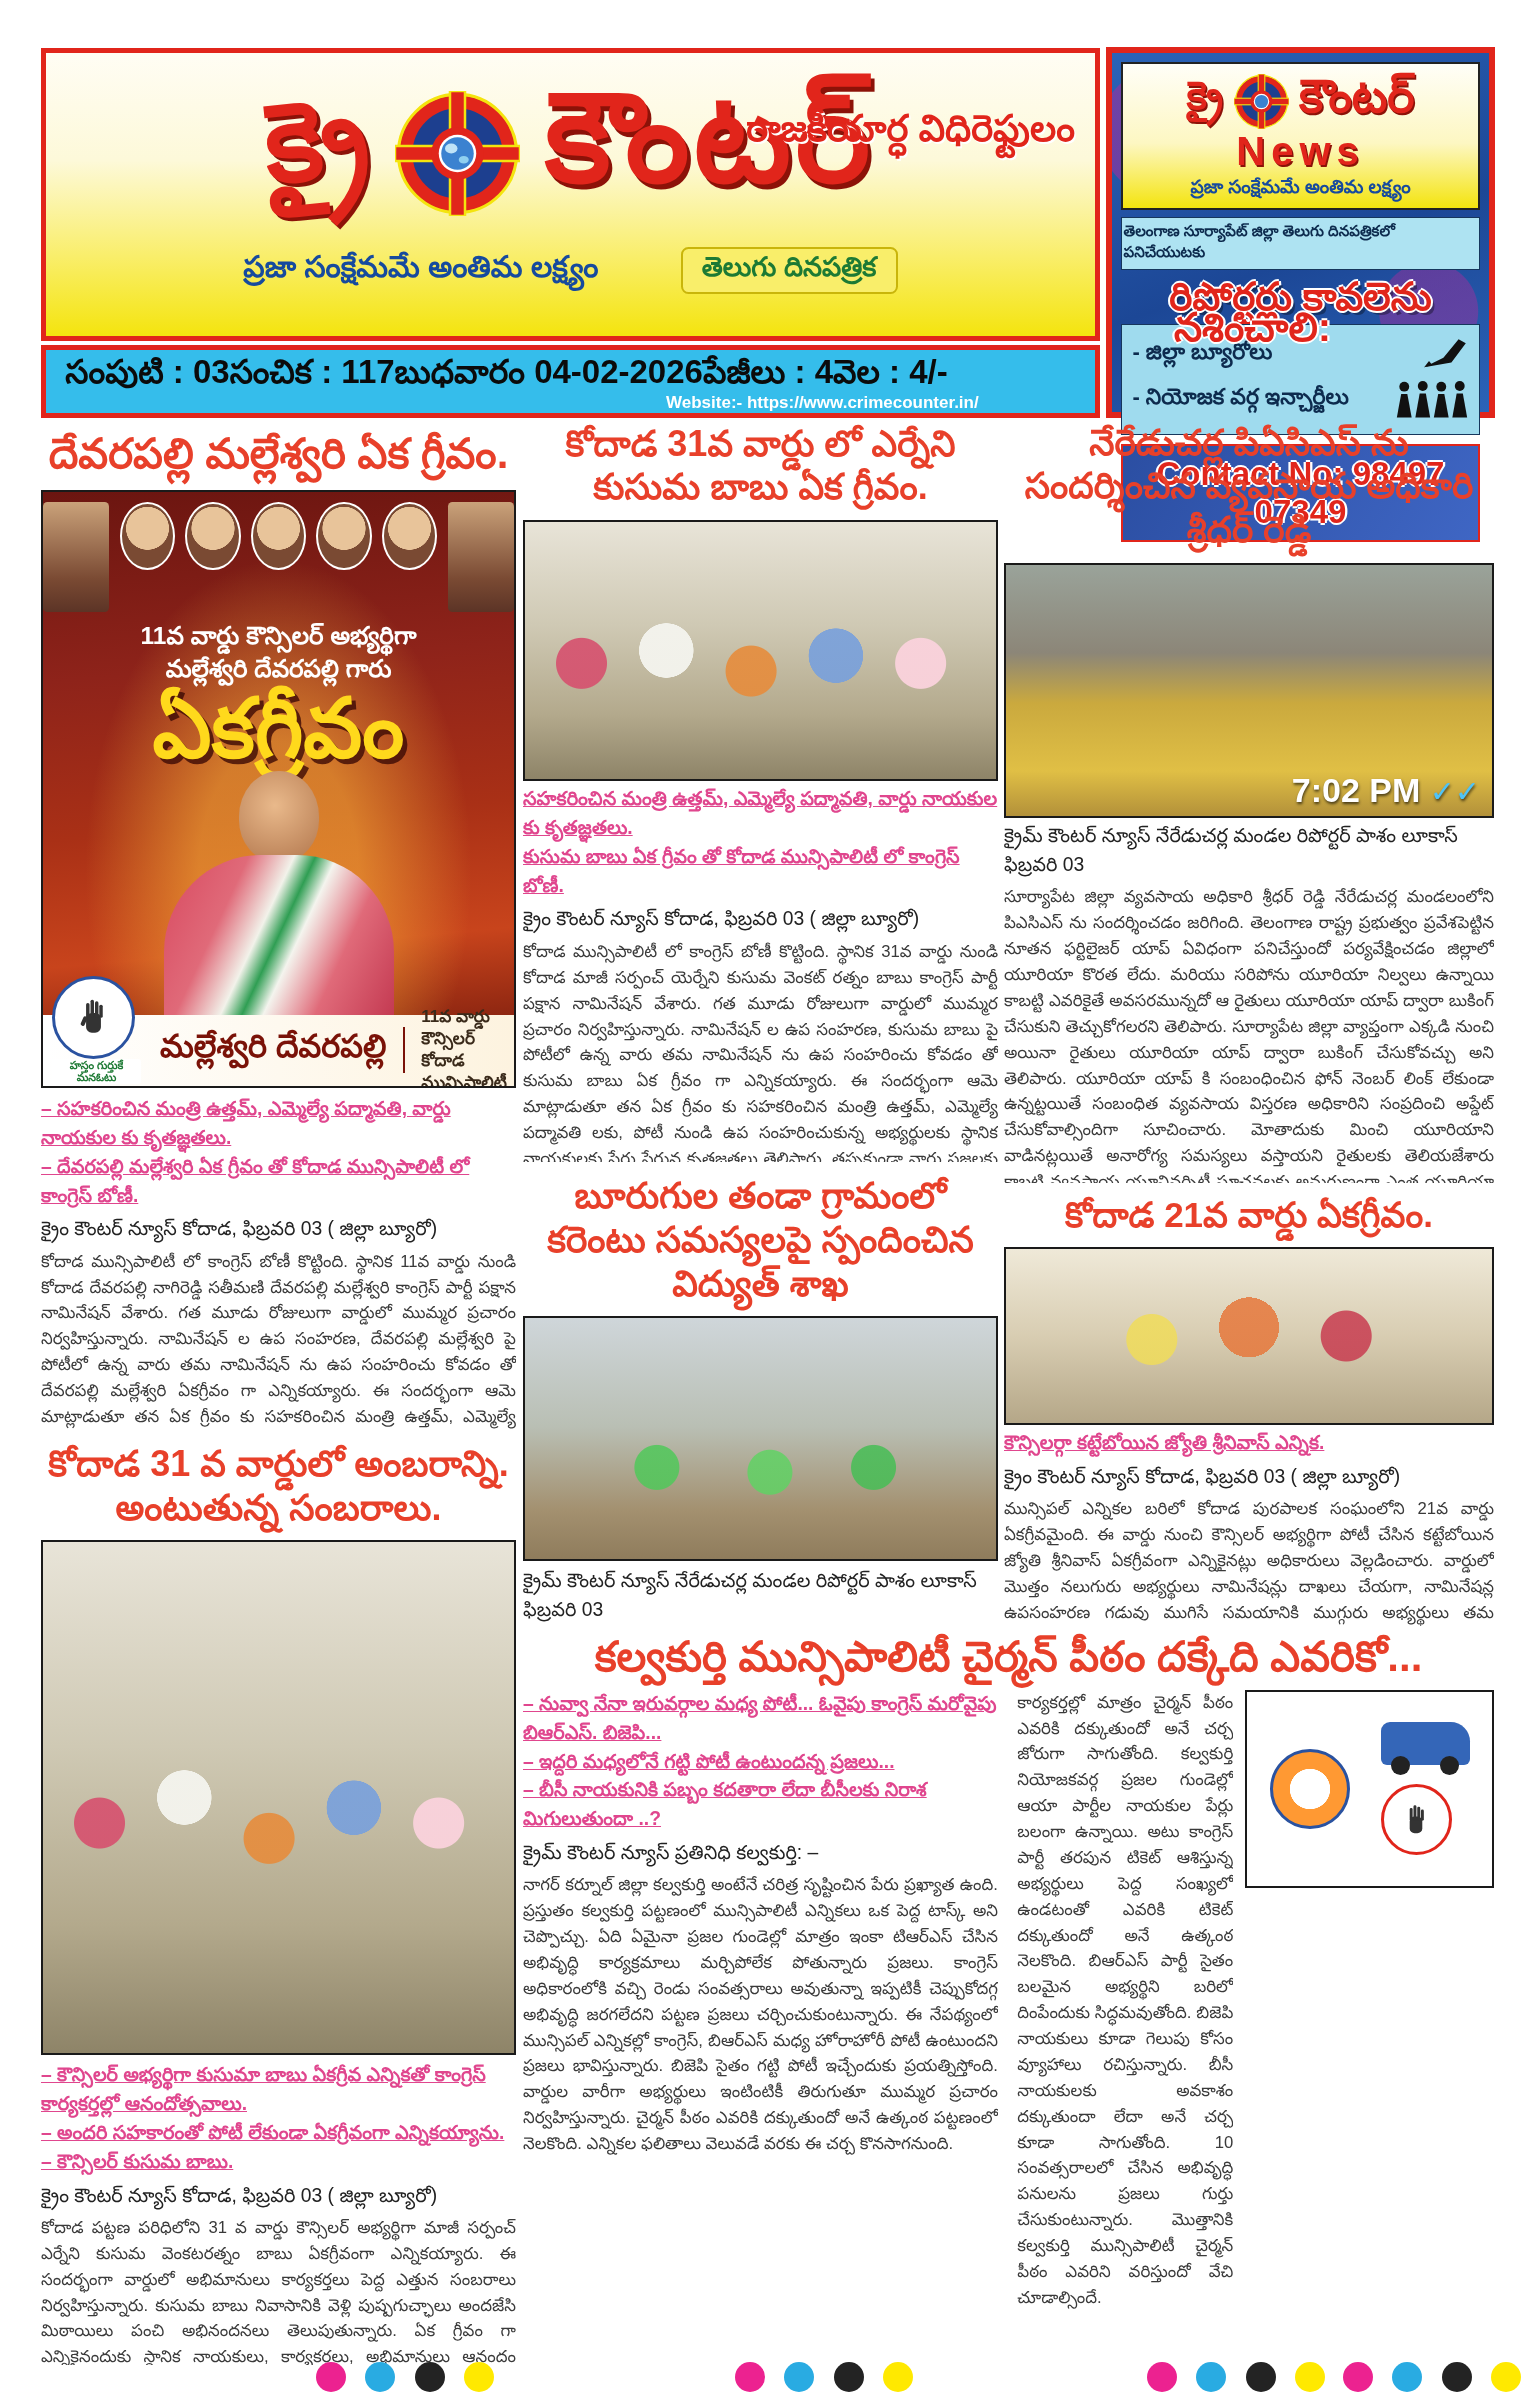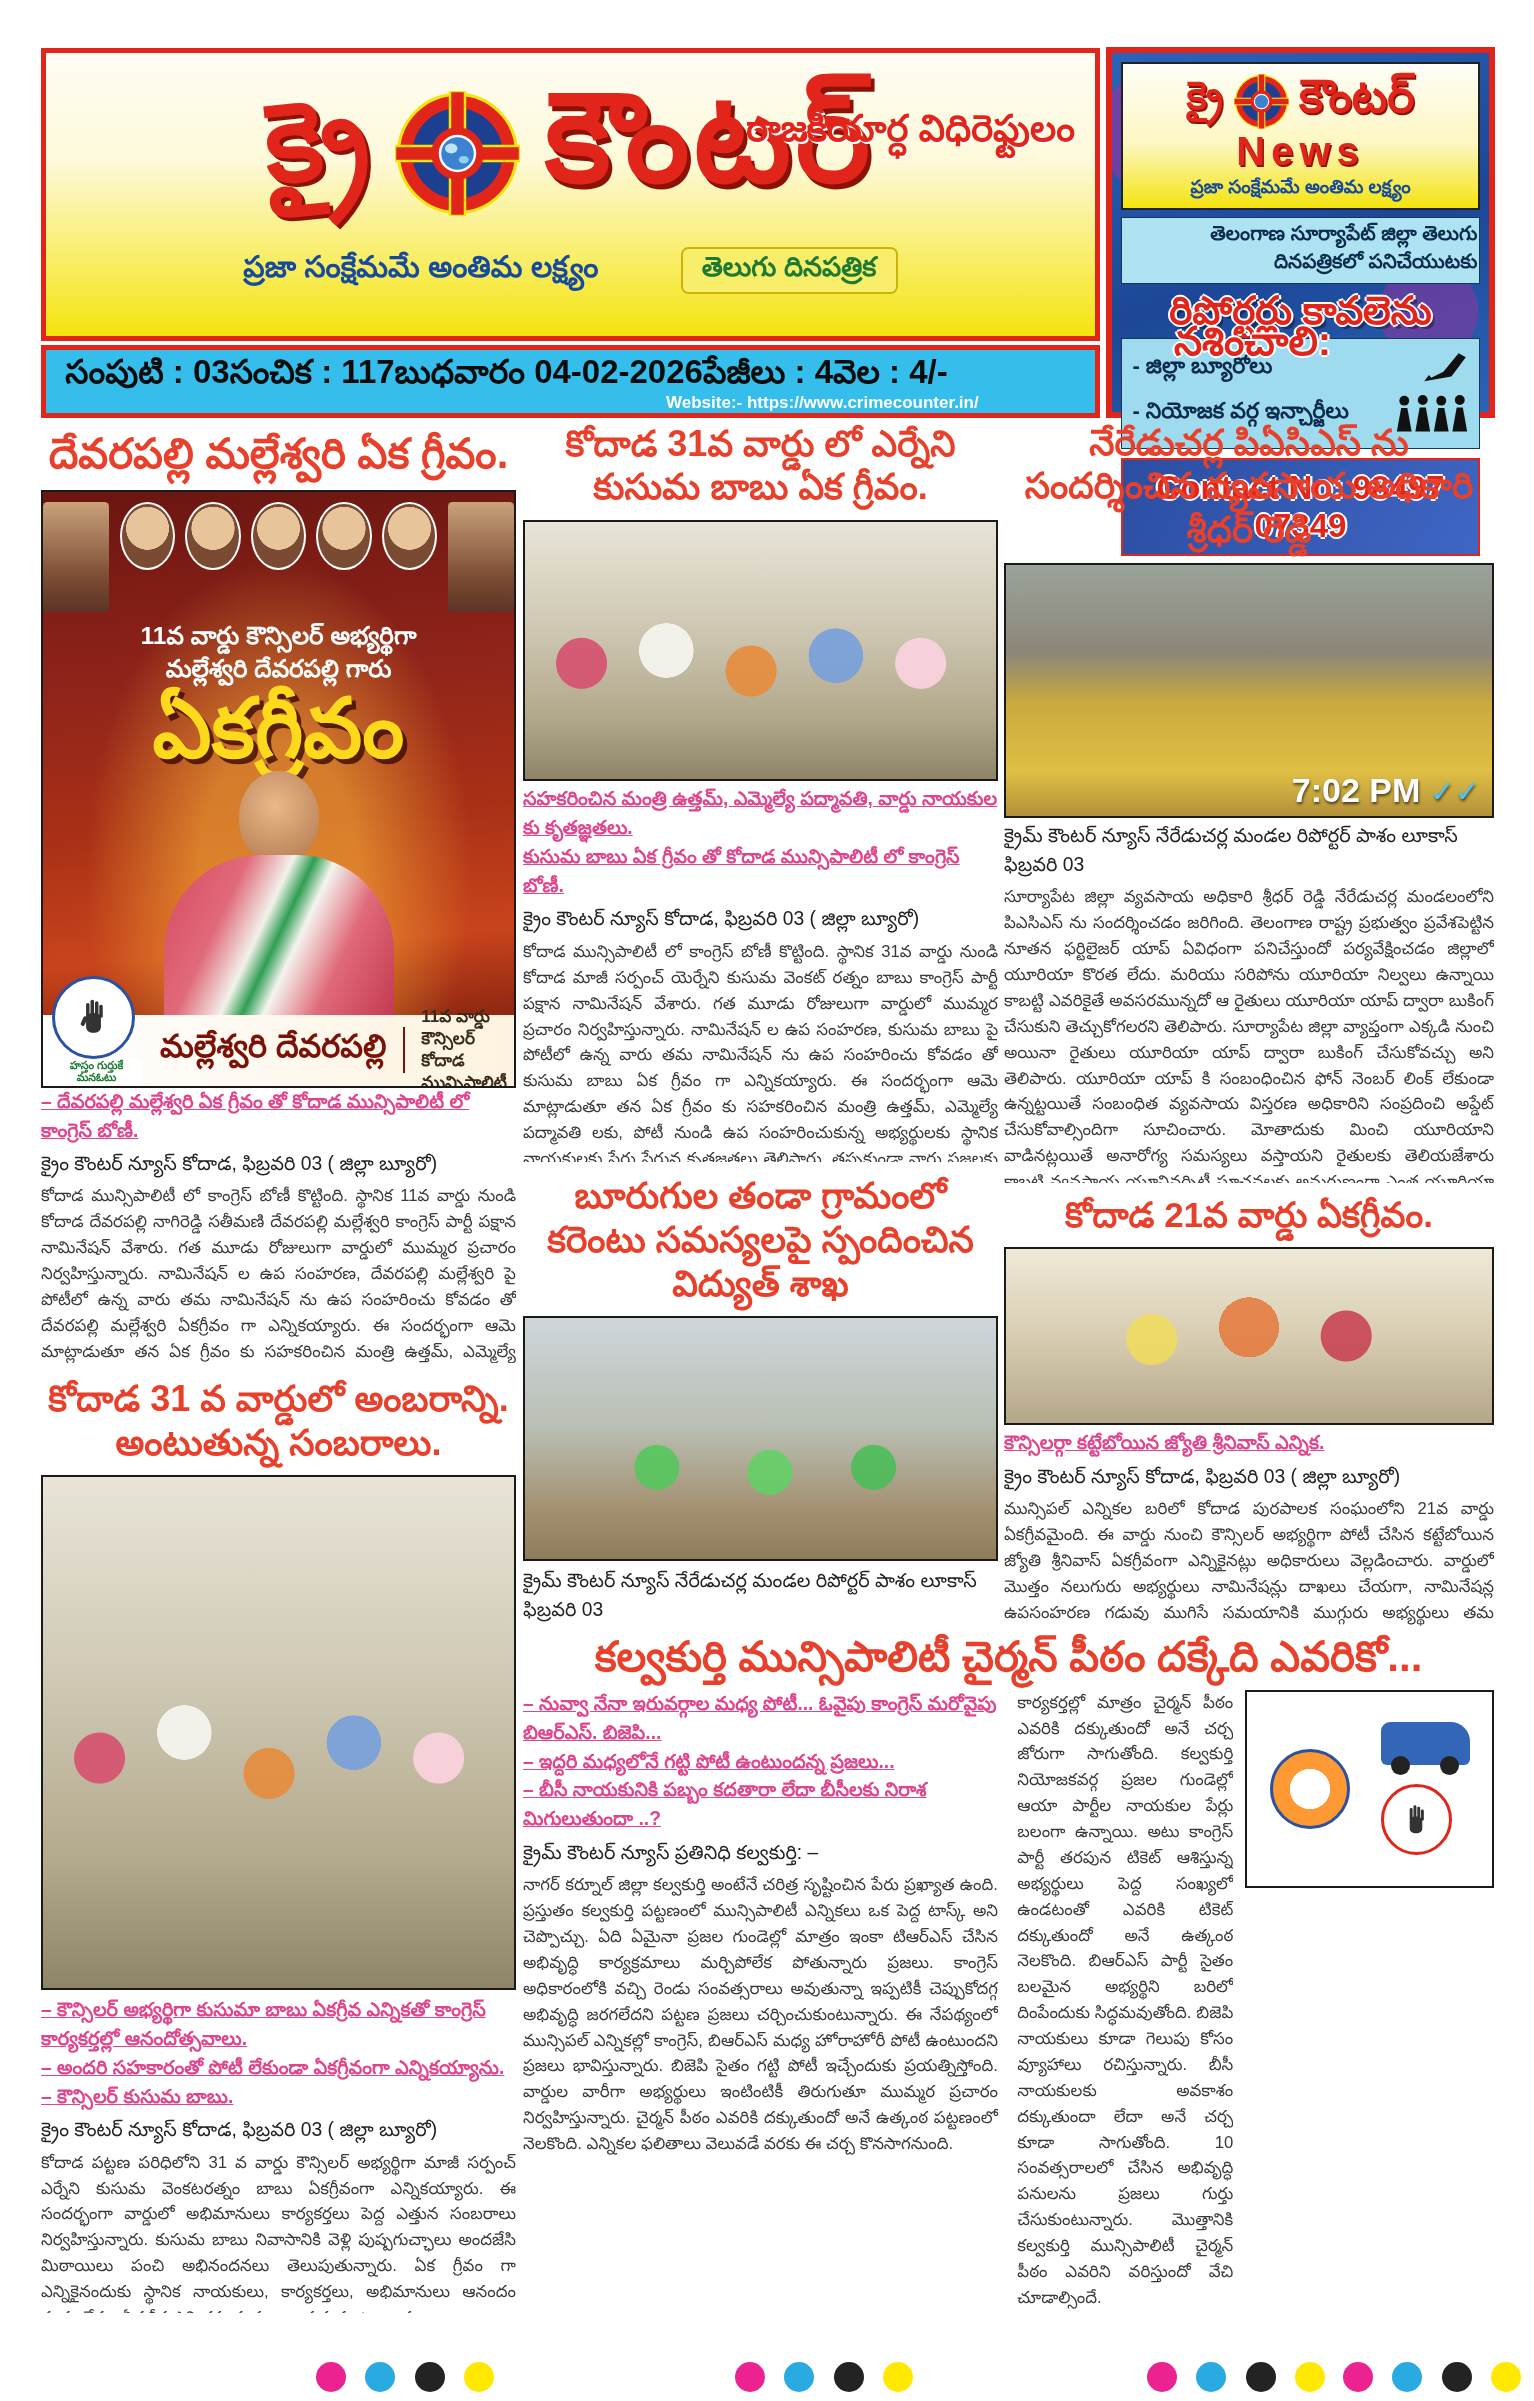--- a/index.html
+++ b/index.html
@@ -31,21 +31,21 @@
       linear-gradient(160deg,#2b63b8 0%,#1c4796 55%,#2b63b8 100%);}
   .nb-brandbox{background:linear-gradient(180deg,#fffef8 0%,#fdf7c2 55%,#f4e40e 100%);
     border:2.2px solid #222;text-align:center;padding:4.5px 6px 6px;}
   .nb-brandrow{display:flex;justify-content:center;align-items:center;gap:10.4px;}
   .nb-prefix{font-size:39px;font-weight:bold;color:#e1251b;text-shadow:1.5px 1.5px 0 #8c1208;}
   .nb-main{font-size:46px;font-weight:bold;color:#e1251b;text-shadow:1.5px 2.2px 0 #8c1208;}
   .nb-news{display:block;font-size:40px;font-weight:bold;color:#e1251b;letter-spacing:6px;
     text-shadow:1.5px 2.2px 0 #8c1208;margin-top:-4.5px;}
   .nb-tagline{color:#164a9e;font-weight:bold;font-size:18.6px;margin-top:1.5px;}
   .nb-strip{margin-top:7.4px;background:#aee3f2;border:1.5px solid #16365c;color:#0d2b4e;font-weight:bold;
-    font-size:20px;text-align:right;padding:4.5px 1.5px;}
+    font-size:15px;text-align:left;padding:4.5px 1.5px;}
   .nb-wanted{margin-top:7.4px;font-size:39px;font-weight:bold;color:#e1251b;text-align:center;line-height:1;
     text-shadow:-2.2px 0 #fff,2.2px 0 #fff,0 -2.2px #fff,0 2.2px #fff,3.7px 3.7px 0 rgba(0,0,0,.35);}
   .nb-roles{margin-top:7.4px;background:#9fdbee;border:1.5px solid #16365c;padding:6px 10.4px;position:relative;}
   .role{display:flex;align-items:center;justify-content:space-between;color:#0d2b4e;font-weight:bold;
     font-size:22px;margin:7.4px 0;}
   .nb-ghost2{position:absolute;left:52px;top:-19.3px;font-size:40px;font-weight:bold;color:#e1251b;z-index:5;
     text-shadow:-2.2px 0 #fff,2.2px 0 #fff,0 -2.2px #fff,0 2.2px #fff;}
   .nb-contact{margin-top:9px;background:linear-gradient(120deg,#2b4ea2,#3f66c4);border:2.2px solid #e1251b;
     text-align:center;font-size:33px;font-weight:bold;color:#e1251b;padding:9px 0;
     text-shadow:-2.2px 0 #fff,2.2px 0 #fff,0 -2.2px #fff,0 2.2px #fff;}
@@ -266,20 +266,21 @@
             <rect x="16.4" y="4" width="4.2" height="22" rx="2" fill="#333"></rect>
             <rect x="21.8" y="6" width="4.2" height="20" rx="2" fill="#333"></rect>
             <rect x="27" y="10" width="4.2" height="16" rx="2" fill="#333"></rect>
             <rect x="6" y="24" width="5" height="12" rx="2.4" fill="#333" transform="rotate(24 8.5 30)"></rect>
           </svg>
         </div>
         <div class="p-logo-text">హస్తం గుర్తుకే మనఓటు</div>
       </div>
     </div>
 
+    <div class="cap" style="margin-top:7.4px;">– సహకరించిన మంత్రి ఉత్తమ్, ఎమ్మెల్యే పద్మావతి, వార్డు నాయకుల కు కృతజ్ఞతలు.</div>
     <div class="cap">– దేవరపల్లి మల్లేశ్వరి ఏక గ్రీవం తో కోదాడ మున్సిపాలిటీ లో కాంగ్రెస్ బోణీ.</div>
     <div class="byline">క్రైం కౌంటర్ న్యూస్ కోదాడ, ఫిబ్రవరి 03 ( జిల్లా బ్యూరో)</div>
     <div class="body-text" style="max-height:180px;">కోదాడ మున్సిపాలిటీ లో కాంగ్రెస్ బోణీ కొట్టింది. స్థానిక 11వ వార్డు నుండి కోదాడ దేవరపల్లి నాగిరెడ్డి సతీమణి దేవరపల్లి మల్లేశ్వరి కాంగ్రెస్ పార్టీ పక్షాన నామినేషన్ వేశారు. గత మూడు రోజులుగా వార్డులో ముమ్మర ప్రచారం నిర్వహిస్తున్నారు. నామినేషన్ ల ఉప సంహరణ, దేవరపల్లి మల్లేశ్వరి పై పోటీలో ఉన్న వారు తమ నామినేషన్ ను ఉప సంహరించు కోవడం తో దేవరపల్లి మల్లేశ్వరి ఏకగ్రీవం గా ఎన్నికయ్యారు. ఈ సందర్భంగా ఆమె మాట్లాడుతూ తన ఏక గ్రీవం కు సహకరించిన మంత్రి ఉత్తమ్, ఎమ్మెల్యే పద్మావతి లకు, పోటీ నుండి ఉప సంహరించుకున్న అభ్యర్థులకు స్థానిక నాయకులకు పేరు పేరున కృతజ్ఞతలు తెలిపారు. తప్పకుండా వార్డు ప్రజలకు ఇచ్చిన హామీలను అమలు చేస్తానన్నారు. ఏక గ్రీవం గా ఎన్నికైన దేవరపల్లి మల్లేశ్వరి కి స్థానిక నాయకులు, కార్య కర్తలు అభినందనలు తెలిపారు.</div>
 
     <h2 class="headline h-l" style="margin-top:13.4px;">కోదాడ 31 వ వార్డులో అంబరాన్ని. అంటుతున్న సంబరాలు.</h2>
     <div class="photo crowd" style="height:515px;"></div>
     <div class="cap" style="margin-top:6px;">– కౌన్సిలర్ అభ్యర్థిగా కుసుమా బాబు ఏకగ్రీవ ఎన్నికతో కాంగ్రెస్ కార్యకర్తల్లో ఆనందోత్సవాలు.</div>
     <div class="cap">– అందరి సహకారంతో పోటీ లేకుండా ఏకగ్రీవంగా ఎన్నికయ్యాను.</div>
     <div class="cap">– కౌన్సిలర్ కుసుమ బాబు.</div>
     <div class="byline">క్రైం కౌంటర్ న్యూస్ కోదాడ, ఫిబ్రవరి 03 ( జిల్లా బ్యూరో)</div>

